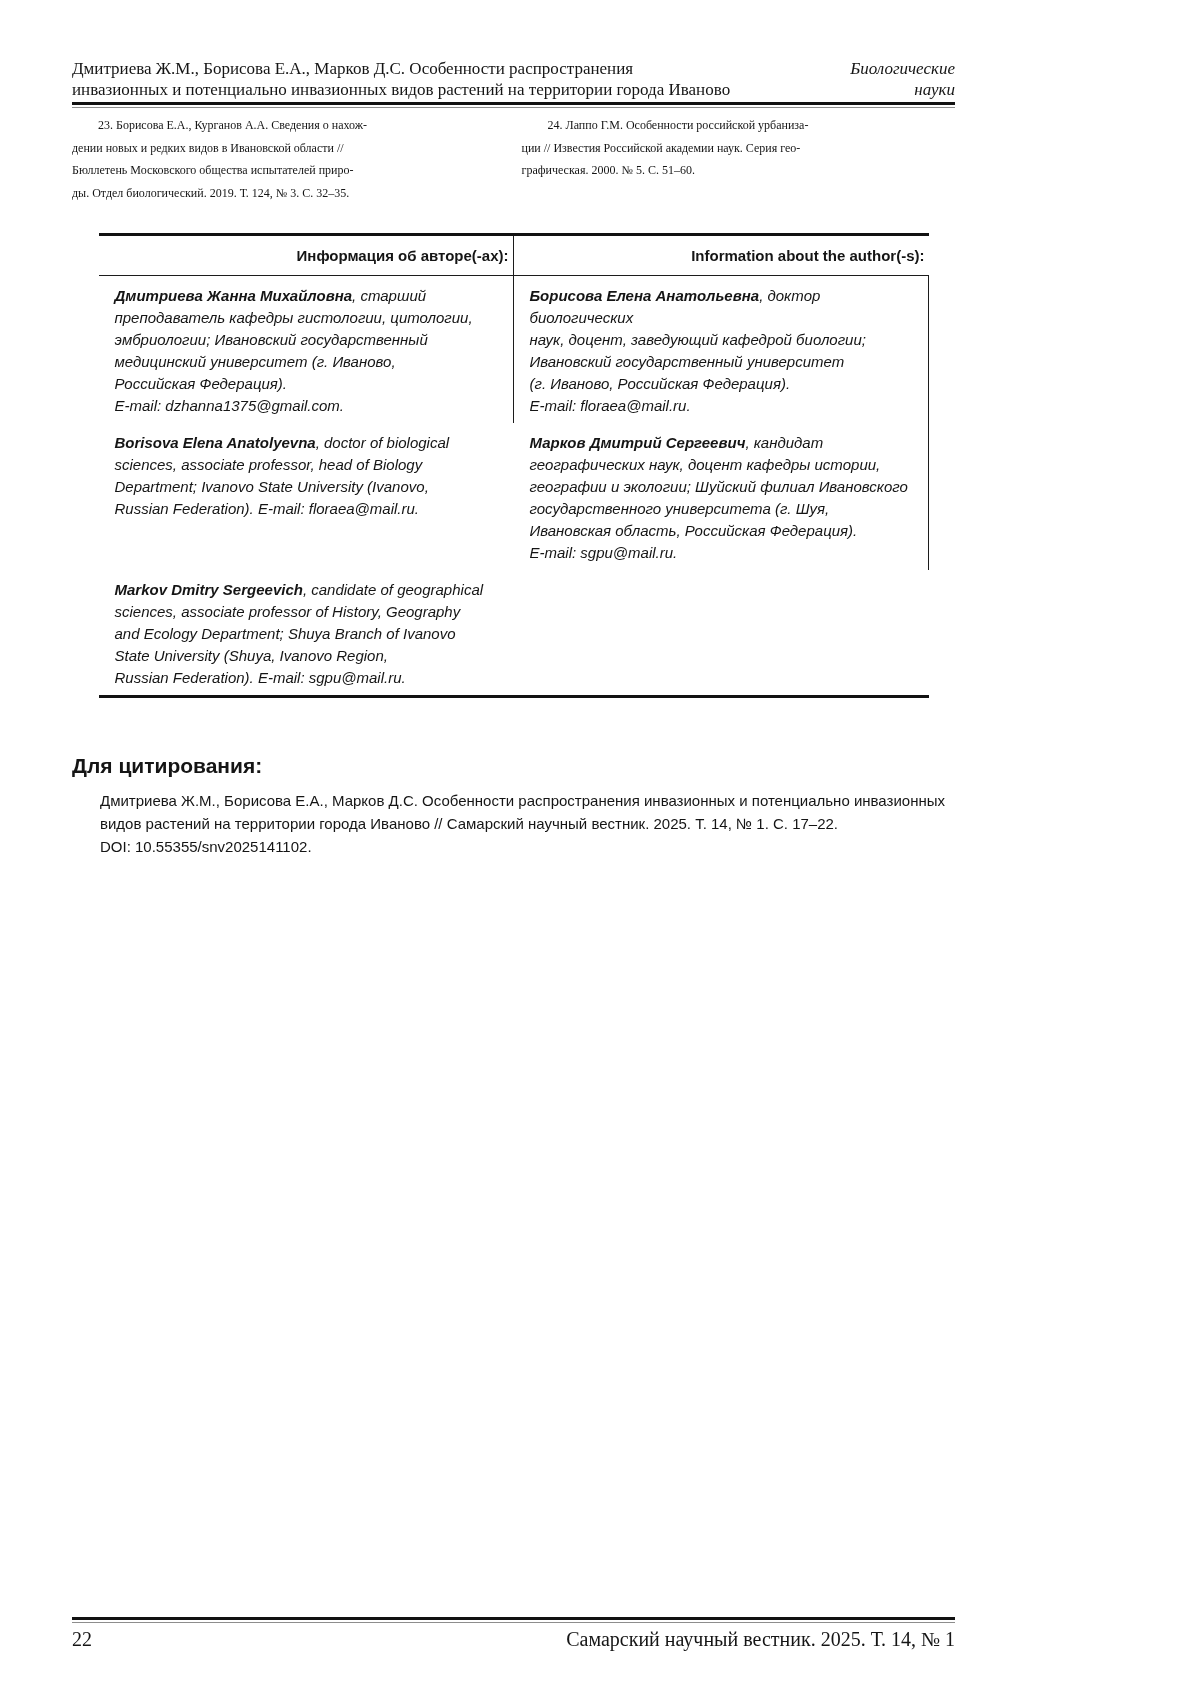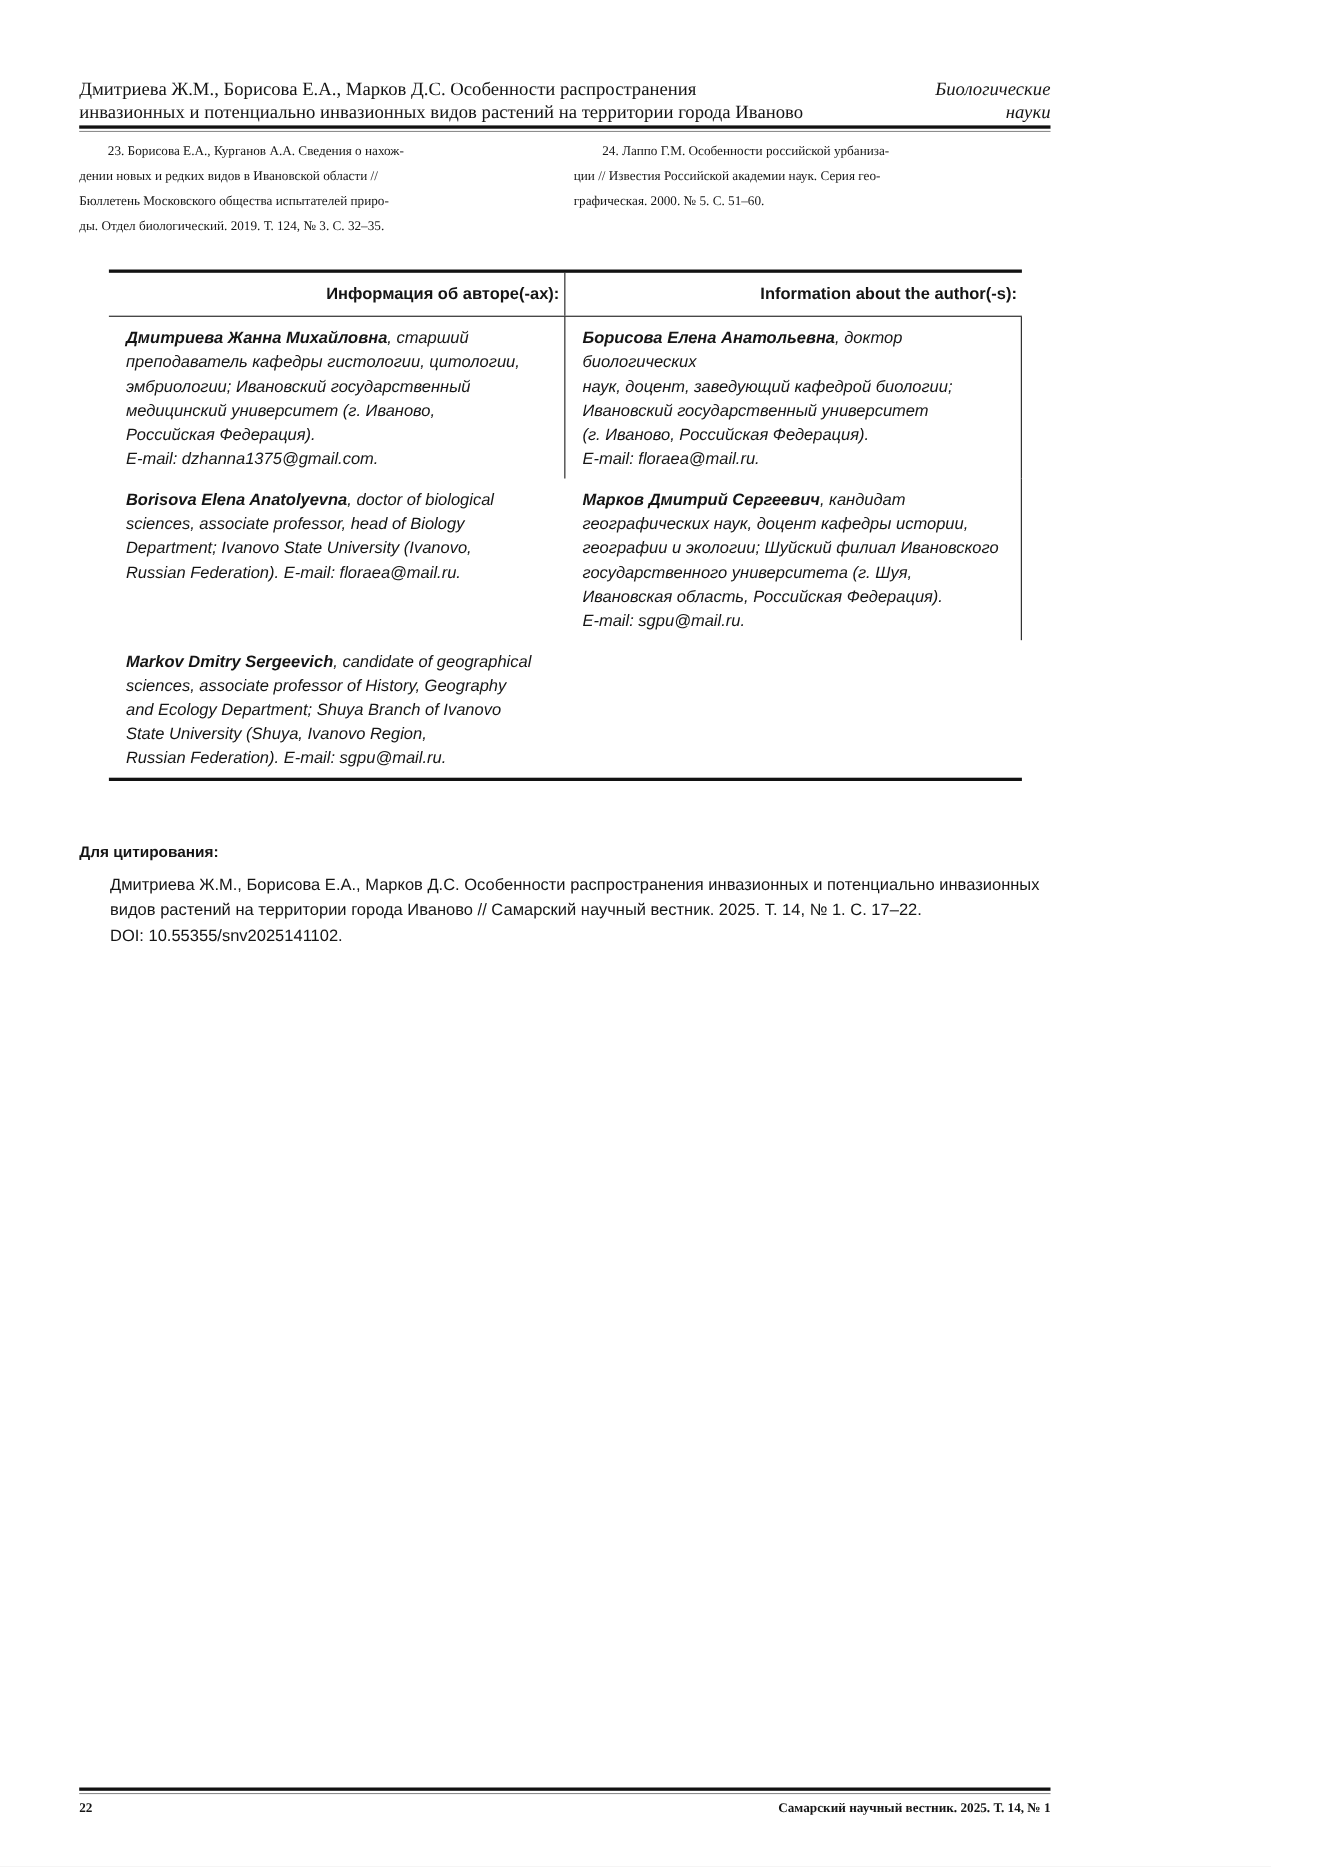--- a/index.html
+++ b/index.html
@@ -6,21 +6,21 @@
   html, body { margin: 0; padding: 0; background: #e8e8e8; }
   .page {
     position: relative;
     width: 1200px;
     height: 1697px;
     margin: 0 auto;
     background: #ffffff;
     color: #151515;
     overflow: hidden;
   }
-  .content { padding: 16px 245px 0 72px; }
+  .content { padding: 4px 245px 0 72px; }
 
   
   .header {
     display: flex;
     justify-content: space-between;
     align-items: flex-start;
     padding-top: 54px;
     font-family: "Liberation Serif", "DejaVu Serif", serif;
     font-size: 17px;
     line-height: 21px;
@@ -63,38 +63,37 @@
   .t-body { display: grid; grid-template-columns: 1fr 1fr; font-style: italic; }
   .t-cell { padding: 9px 10px 6px 16px; white-space: pre-line; }
   .t-cell.left { border-right: 1.5px solid #1c1c1c; }
   .t-cell b { font-weight: bold; }
 
   
   .citation {
     margin-top: 56px;
     font-family: "Liberation Sans", "DejaVu Sans", sans-serif;
   }
-  .citation-label { font-weight: bold; font-size: 14px; }
+  .citation-label { font-weight: bold; font-size: 21px; }
   .citation-text {
     margin-top: 11px;
     margin-left: 28px;
     font-size: 15px;
     line-height: 23px;
     white-space: pre-line;
   }
 
   
   .footer {
     position: absolute;
     left: 72px;
     right: 245px;
     bottom: 46px;
     font-family: "Liberation Serif", "DejaVu Serif", serif;
-    font-size: 12px;
-    font-weight: bold;
+    font-size: 20px;
   }
   .footer-row { display: flex; justify-content: space-between; margin-top: 5px; }
 </style>
 </head>
 <body>
 
 <div class="page">
   <div class="content">
 
     <div class="header">

